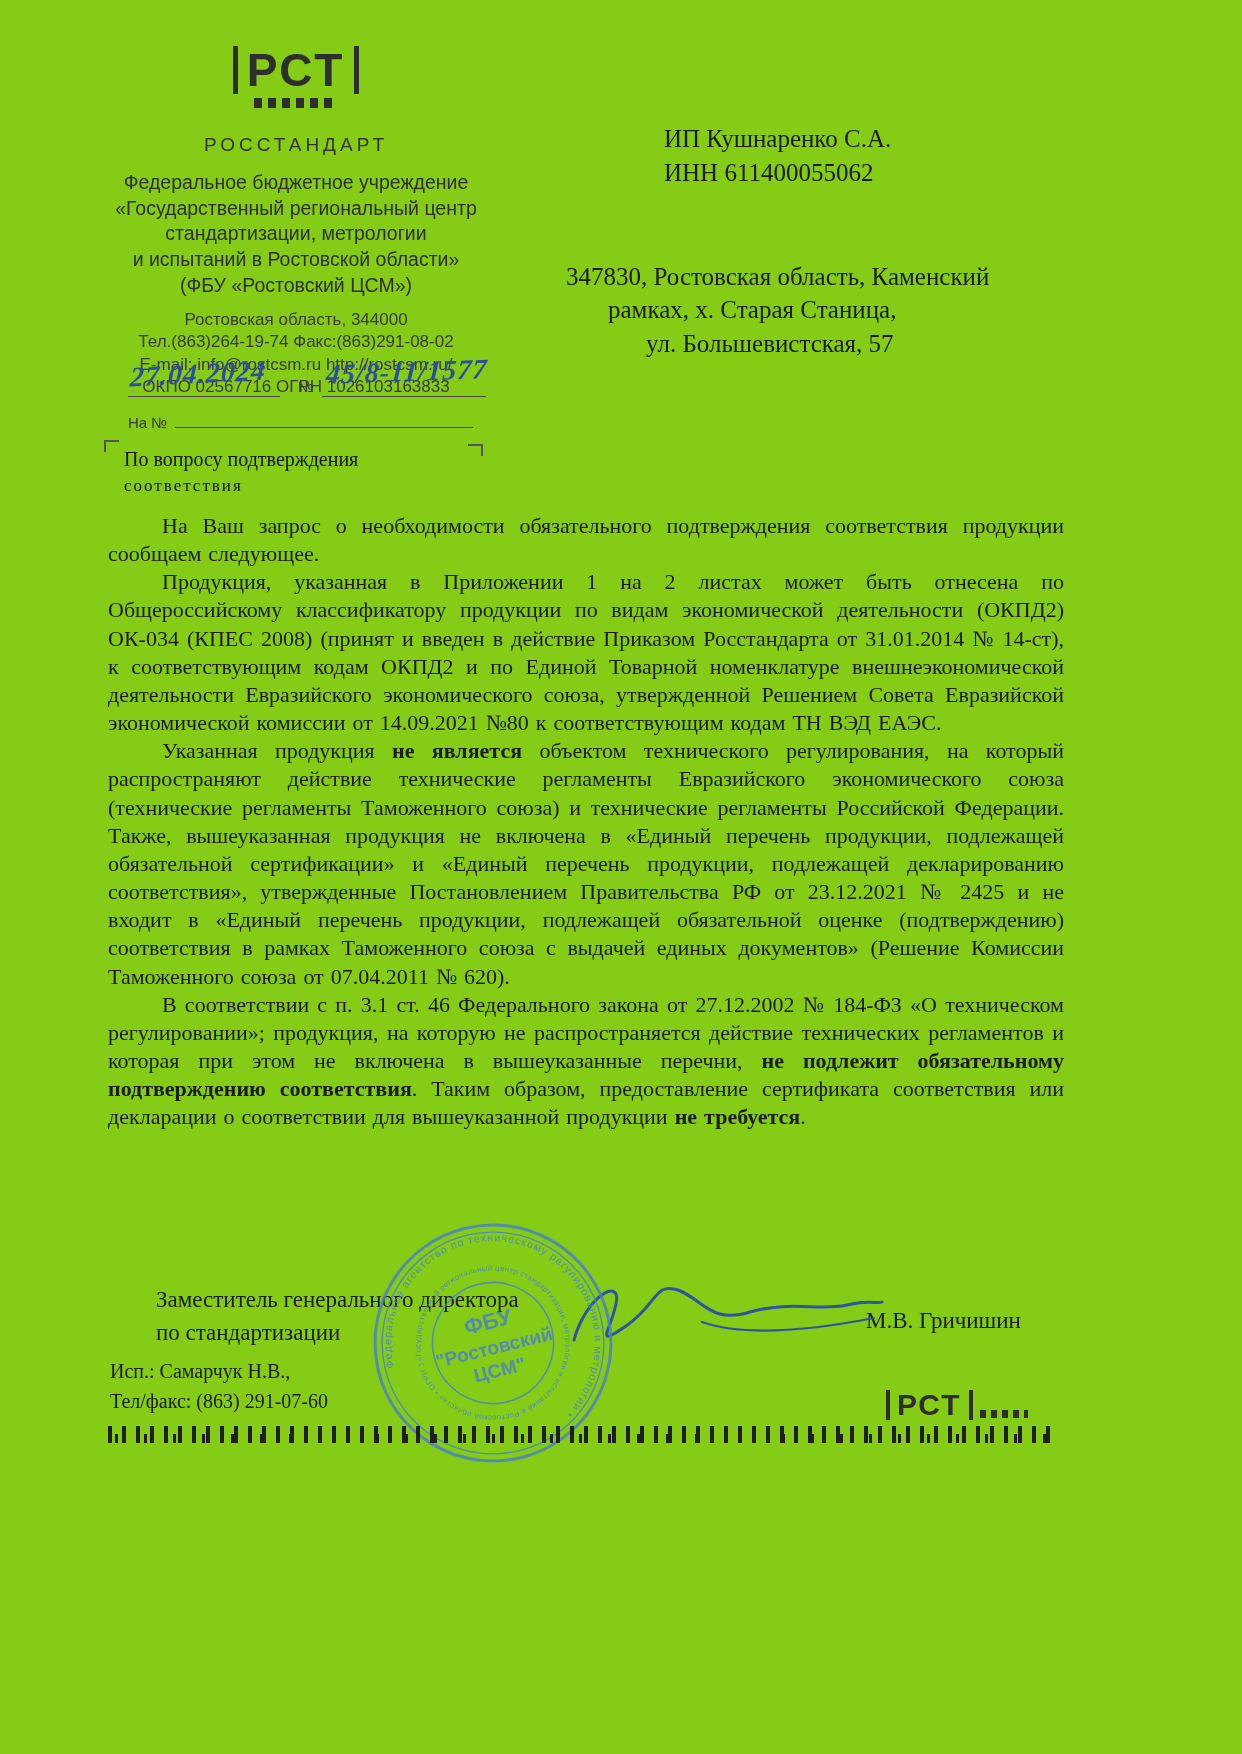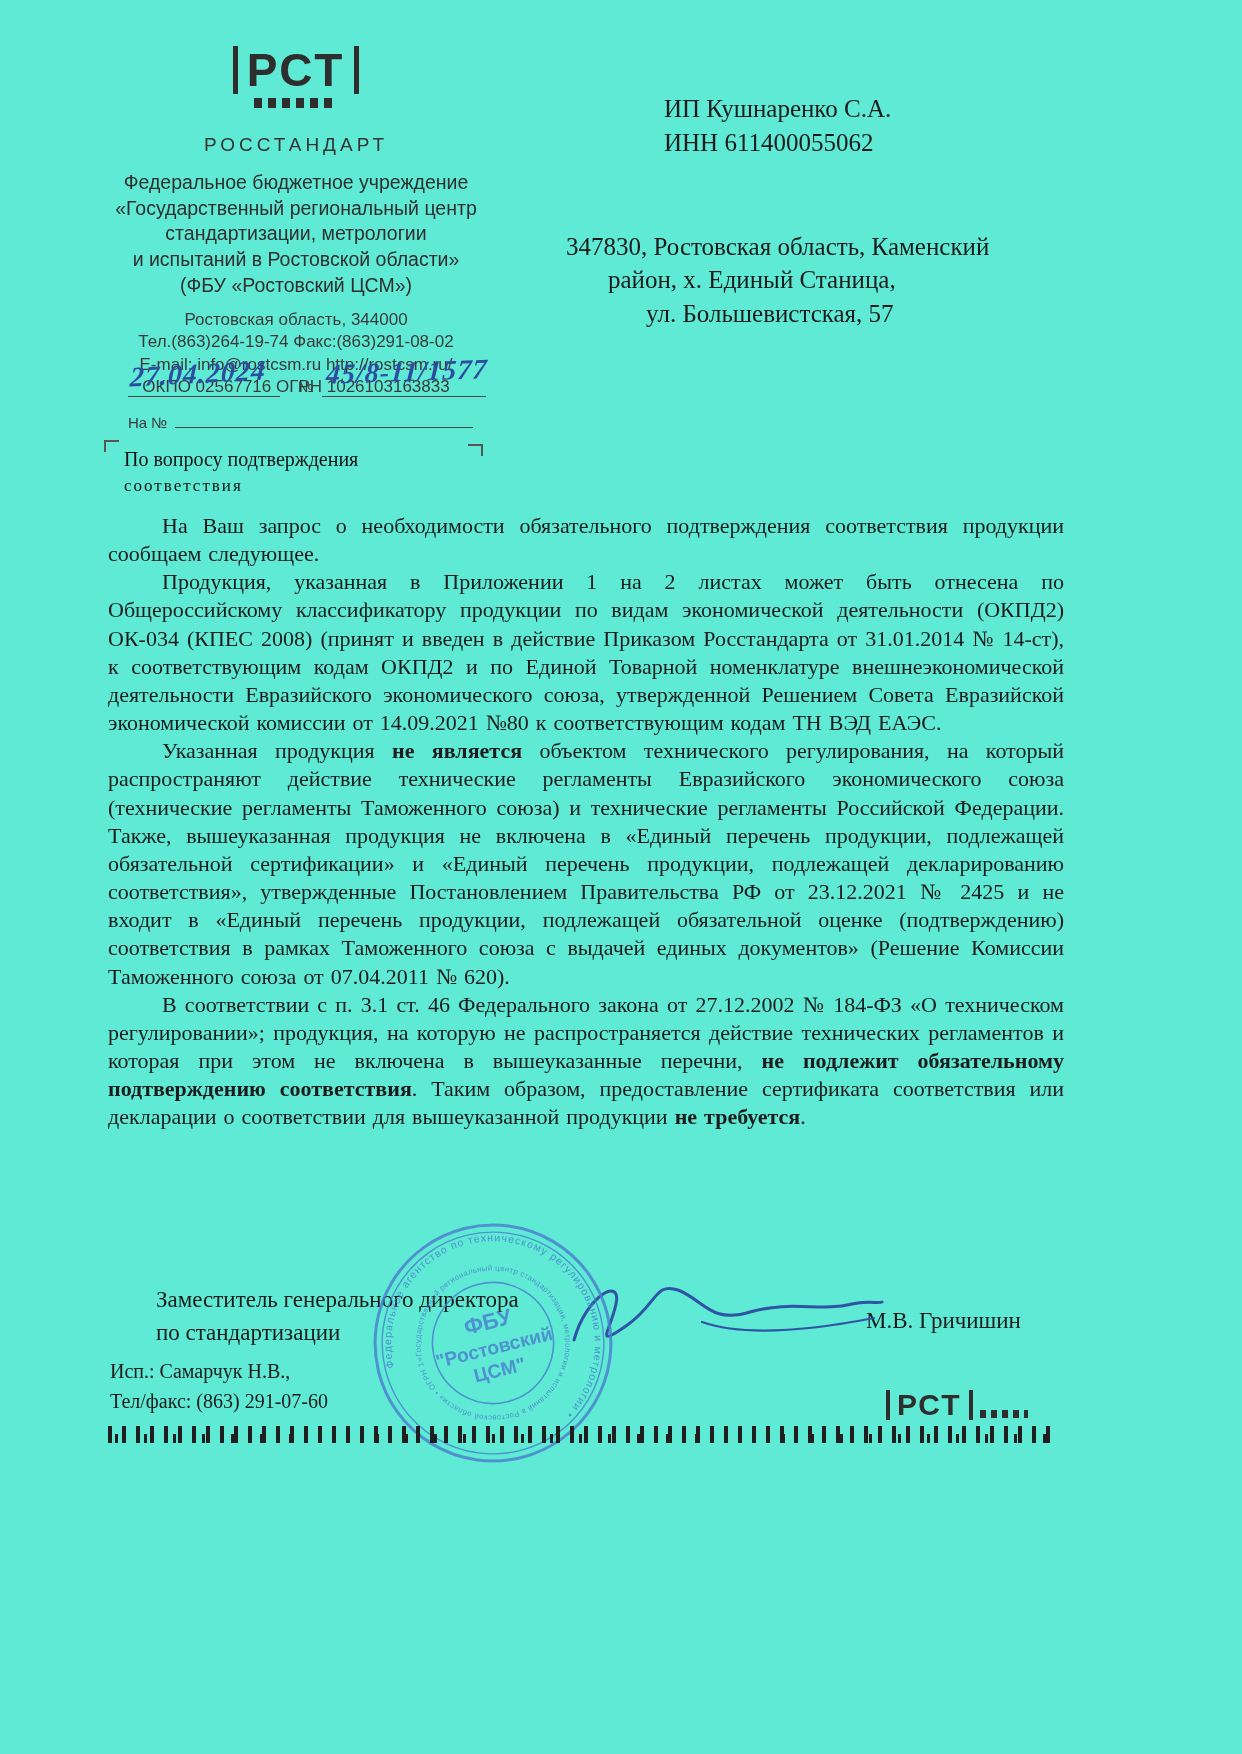--- a/index.html
+++ b/index.html
@@ -3,21 +3,21 @@
 <meta charset="utf-8">
 <style>
   * { box-sizing: border-box; }
   html, body { margin: 0; padding: 0; }
   body { background: #d8d8d8; }
   .page {
     position: relative;
     width: 1242px;
     height: 1754px;
     margin: 0 auto;
-    background: #5eead4;
+    background: #84cc16;
     font-family: "Liberation Serif", serif;
     color: #1c1c1c;
     overflow: hidden;
   }
 
   
   .lh-left {
     position: absolute;
     left: 90px; top: 46px; width: 412px;
     text-align: center;
@@ -50,21 +50,21 @@
 
   
   .subject { position: absolute; left: 124px; top: 448px; width: 340px; font-size: 20px; color: #141414; }
   .subject .l2 { font-size: 17px; letter-spacing: 2px; margin-top: 5px; }
   .corner-l { position: absolute; left: 104px; top: 440px; width: 15px; height: 12px;
               border-left: 2px solid #555; border-top: 2px solid #555; }
   .corner-r { position: absolute; left: 468px; top: 444px; width: 15px; height: 12px;
               border-right: 2px solid #555; border-top: 2px solid #555; }
 
   
-  .recipient { position: absolute; left: 566px; top: 92px; width: 500px; font-size: 25px; line-height: 1.35; }
+  .recipient { position: absolute; left: 566px; top: 122px; width: 500px; font-size: 25px; line-height: 1.35; }
   .recipient .name-block { padding-left: 98px; }
   .recipient .addr { margin-top: 70px; }
   .addr-i1 { padding-left: 42px; }
   .addr-i2 { padding-left: 80px; }
 
   
   .body-text { position: absolute; left: 108px; top: 512px; width: 956px;
                font-size: 22px; line-height: 1.28; text-align: justify; word-spacing: 1.5px; }
   .body-text p { margin: 0; text-indent: 54px; }
   .body-text b { font-weight: bold; }
@@ -140,21 +140,21 @@
     <div class="l2">соответствия</div>
   </div>
 
   <div class="recipient">
     <div class="name-block">
       <div>ИП Кушнаренко С.А.</div>
       <div>ИНН 611400055062</div>
     </div>
     <div class="addr">
       <div>347830, Ростовская область, Каменский</div>
-      <div class="addr-i1">район, х. Единый Станица,</div>
+      <div class="addr-i1">рамках, х. Старая Станица,</div>
       <div class="addr-i2">ул. Большевистская, 57</div>
     </div>
   </div>
 
   <div class="body-text">
     <p>На Ваш запрос о необходимости обязательного подтверждения соответствия продукции сообщаем следующее.</p>
     <p>Продукция, указанная в Приложении 1 на 2 листах может быть отнесена по Общероссийскому классификатору продукции по видам экономической деятельности (ОКПД2) ОК-034 (КПЕС 2008) (принят и введен в действие Приказом Росстандарта от 31.01.2014 № 14-ст), к соответствующим кодам ОКПД2 и по Единой Товарной номенклатуре внешнеэкономической деятельности Евразийского экономического союза, утвержденной Решением Совета Евразийской экономической комиссии от 14.09.2021 №80 к соответствующим кодам ТН ВЭД ЕАЭС.</p>
     <p><span>Указанная продукция </span><b>не является</b><span> объектом технического регулирования, на который распространяют действие технические регламенты Евразийского экономического союза (технические регламенты Таможенного союза) и технические регламенты Российской Федерации. Также, вышеуказанная продукция не включена в «Единый перечень продукции, подлежащей обязательной сертификации» и «Единый перечень продукции, подлежащей декларированию соответствия», утвержденные Постановлением Правительства РФ от 23.12.2021 № 2425 и не входит в «Единый перечень продукции, подлежащей обязательной оценке (подтверждению) соответствия в рамках Таможенного союза с выдачей единых документов» (Решение Комиссии Таможенного союза от 07.04.2011 № 620).</span></p>
     <p><span>В соответствии с п. 3.1 ст. 46 Федерального закона от 27.12.2002 № 184-ФЗ «О техническом регулировании»; продукция, на которую не распространяется действие технических регламентов и которая при этом не включена в вышеуказанные перечни, </span><b>не подлежит обязательному подтверждению соответствия</b><span>. Таким образом, предоставление сертификата соответствия или декларации о соответствии для вышеуказанной продукции </span><b>не требуется</b><span>.</span></p>
   </div>

